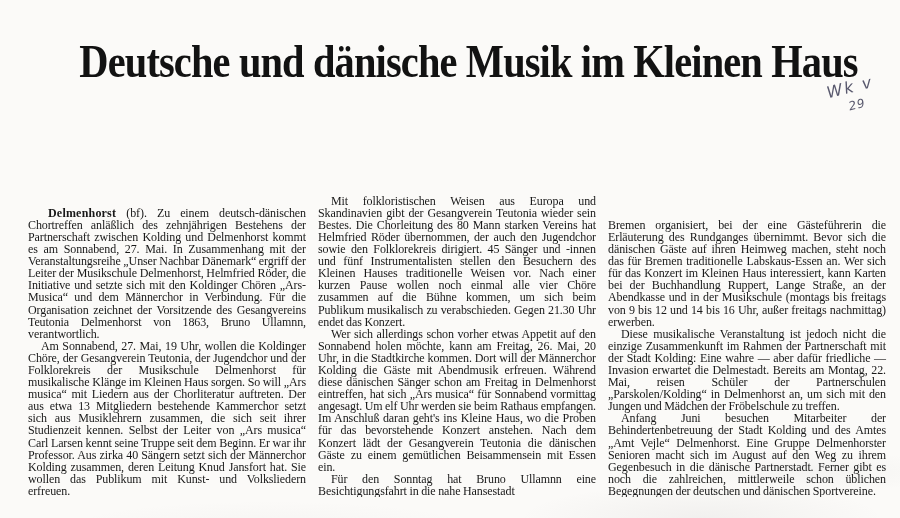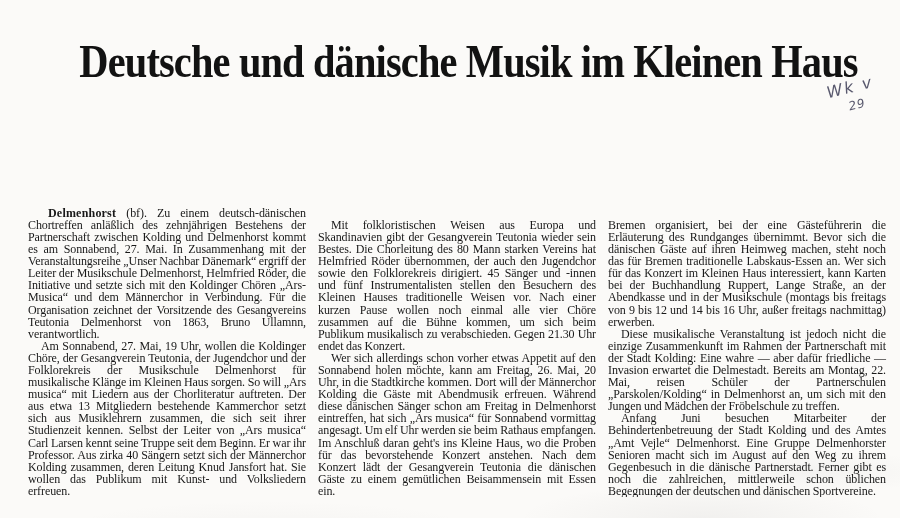--- a/index.html
+++ b/index.html
@@ -99,20 +99,21 @@
   <div class="body-cols">
 
     <div class="col">
       <p class="lead"><b>Delmenhorst</b> <span>(bf).</span> <span>Zu einem deutsch-dänischen Chortreffen anläßlich des zehnjährigen Bestehens der Partnerschaft zwischen Kolding und Delmenhorst kommt es am Sonnabend, 27. Mai. In Zusammenhang mit der Veranstaltungsreihe „Unser Nachbar Dänemark“ ergriff der Leiter der Musikschule Delmenhorst, Helmfried Röder, die Initiative und setzte sich mit den Koldinger Chören „Ars-Musica“ und dem Männerchor in Verbindung. Für die Organisation zeichnet der Vorsitzende des Gesangvereins Teutonia Delmenhorst von 1863, Bruno Ullamnn, verantwortlich.</span></p>
       <p class="ind">Am Sonnabend, 27. Mai, 19 Uhr, wollen die Koldinger Chöre, der Gesangverein Teutonia, der Jugendchor und der Folklorekreis der Musikschule Delmenhorst für musikalische Klänge im Kleinen Haus sorgen. So will „Ars musica“ mit Liedern aus der Chorliteratur auftreten. Der aus etwa 13 Mitgliedern bestehende Kammerchor setzt sich aus Musiklehrern zusammen, die sich seit ihrer Studienzeit kennen. Selbst der Leiter von „Ars musica“ Carl Larsen kennt seine Truppe seit dem Beginn. Er war ihr Professor. Aus zirka 40 Sängern setzt sich der Männerchor Kolding zusammen, deren Leitung Knud Jansfort hat. Sie wollen das Publikum mit Kunst- und Volksliedern erfreuen.</p>
     </div>
 
     <div class="col">
       <p class="ind">Mit folkloristischen Weisen aus Europa und Skandinavien gibt der Gesangverein Teutonia wieder sein Bestes. Die Chorleitung des 80 Mann starken Vereins hat Helmfried Röder übernommen, der auch den Jugendchor sowie den Folklorekreis dirigiert. 45 Sänger und -innen und fünf Instrumentalisten stellen den Besuchern des Kleinen Hauses traditionelle Weisen vor. Nach einer kurzen Pause wollen noch einmal alle vier Chöre zusammen auf die Bühne kommen, um sich beim Publikum musikalisch zu verabschieden. Gegen 21.30 Uhr endet das Konzert.</p>
       <p class="ind">Wer sich allerdings schon vorher etwas Appetit auf den Sonnabend holen möchte, kann am Freitag, 26. Mai, 20 Uhr, in die Stadtkirche kommen. Dort will der Männerchor Kolding die Gäste mit Abendmusik erfreuen. Während diese dänischen Sänger schon am Freitag in Delmenhorst eintreffen, hat sich „Ars musica“ für Sonnabend vormittag angesagt. Um elf Uhr werden sie beim Rathaus empfangen. Im Anschluß daran geht's ins Kleine Haus, wo die Proben für das bevorstehende Konzert anstehen. Nach dem Konzert lädt der Gesangverein Teutonia die dänischen Gäste zu einem gemütlichen Beisammensein mit Essen ein.</p>
+      <p class="ind">Für den Sonntag hat Bruno Ullamnn eine Besichtigungsfahrt in die nahe Hansestadt</p>
     </div>
 
     <div class="col">
       <p>Bremen organisiert, bei der eine Gästeführerin die Erläuterung des Rundganges übernimmt. Bevor sich die dänischen Gäste auf ihren Heimweg machen, steht noch das für Bremen traditionelle Labskaus-Essen an. Wer sich für das Konzert im Kleinen Haus interessiert, kann Karten bei der Buchhandlung Ruppert, Lange Straße, an der Abendkasse und in der Musikschule (montags bis freitags von 9 bis 12 und 14 bis 16 Uhr, außer freitags nachmittag) erwerben.</p>
       <p class="ind">Diese musikalische Veranstaltung ist jedoch nicht die einzige Zusammenkunft im Rahmen der Partnerschaft mit der Stadt Kolding: Eine wahre — aber dafür friedliche — Invasion erwartet die Delmestadt. Bereits am Montag, 22. Mai, reisen Schüler der Partnerschulen „Parskolen/Kolding“ in Delmenhorst an, um sich mit den Jungen und Mädchen der Fröbelschule zu treffen.</p>
       <p class="ind">Anfang Juni besuchen Mitarbeiter der Behindertenbetreuung der Stadt Kolding und des Amtes „Amt Vejle“ Delmenhorst. Eine Gruppe Delmenhorster Senioren macht sich im August auf den Weg zu ihrem Gegenbesuch in die dänische Partnerstadt. Ferner gibt es noch die zahlreichen, mittlerweile schon üblichen Begegnungen der deutschen und dänischen Sportvereine.</p>
     </div>
 
   </div>
 </div>

